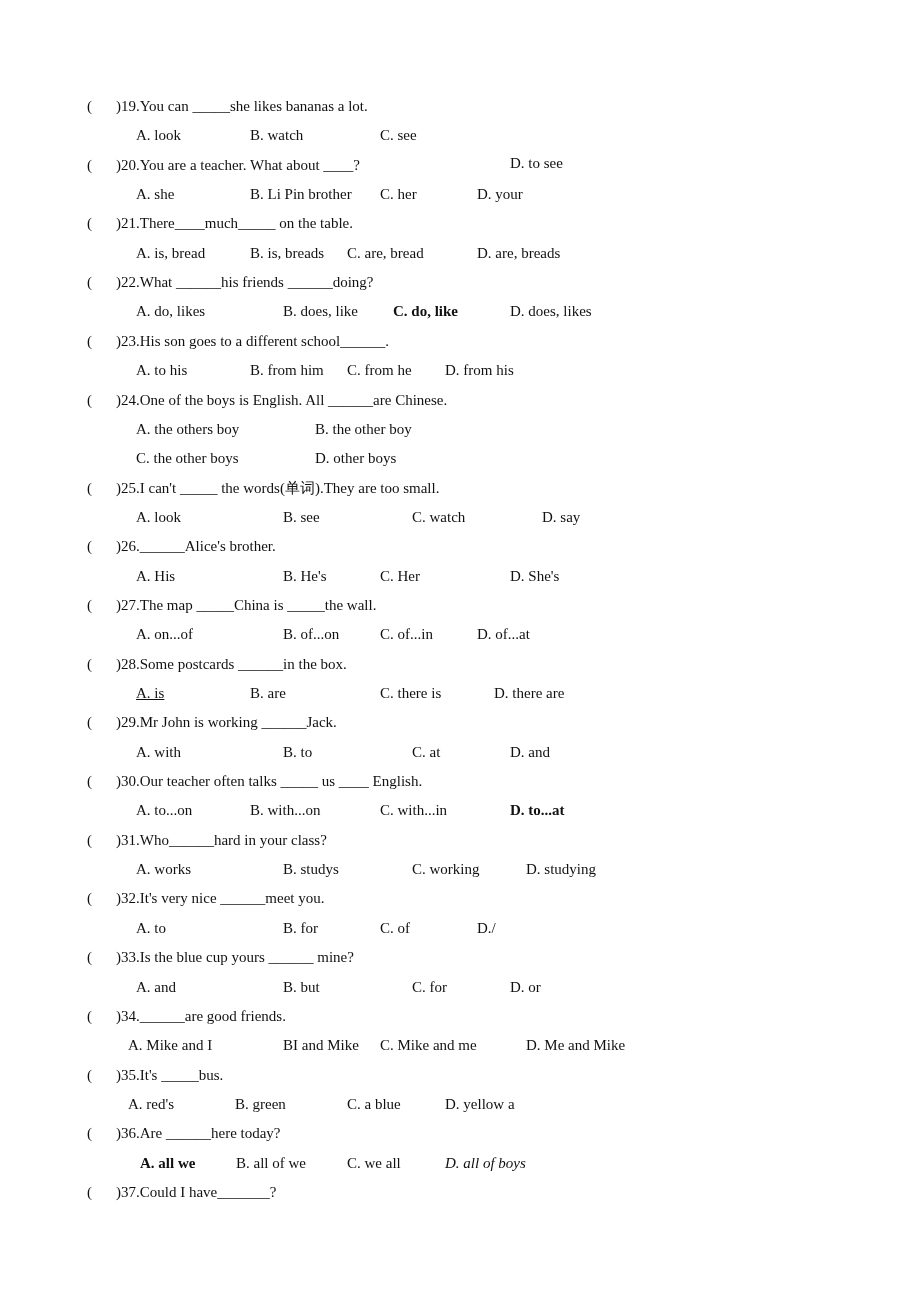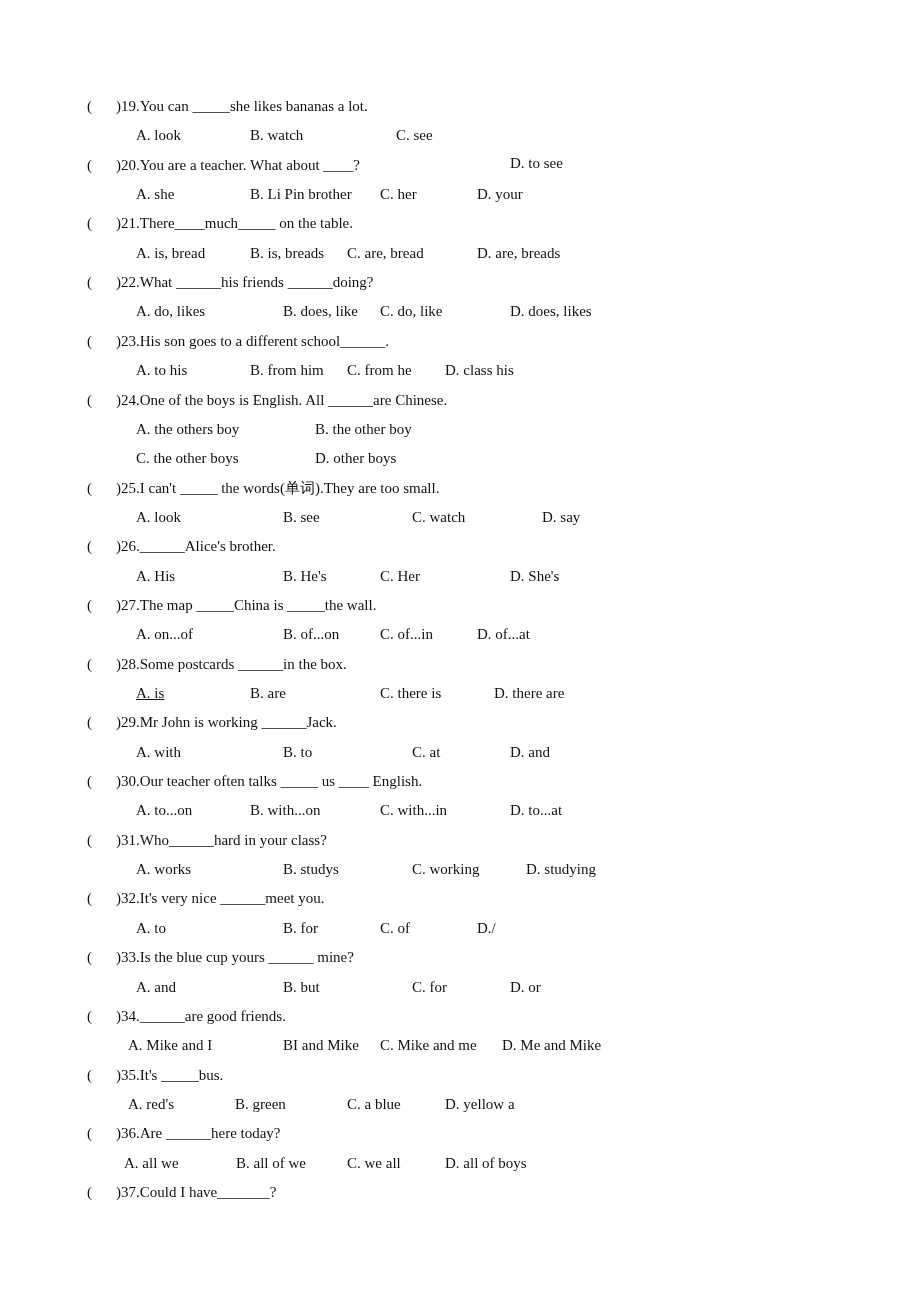--- a/index.html
+++ b/index.html
@@ -15,21 +15,21 @@
 <body>
 
 <div class="page" id="page">
     <div class="line" style="top: 96px;">
       <span class="paren">(</span>
       <span class="qtext">)19.You can _____she likes bananas a lot.</span>
     </div>
     <div class="line" style="top: 125px;">
       <span class="opt" style="left: 136px;">A. look</span>
       <span class="opt" style="left: 250px;">B. watch</span>
-      <span class="opt" style="left: 396px; text-align: right;">C. see</span>
+      <span class="opt" style="left: 380px; text-align: right;">C. see</span>
       <span class="opt" style="left: 510px; margin-top: 28px;">D. to see</span>
     </div>
     <div class="line" style="top: 155px;">
       <span class="paren">(</span>
       <span class="qtext">)20.You are a teacher. What about ____?</span>
     </div>
     <div class="line" style="top: 184px;">
       <span class="opt" style="left: 136px;">A. she</span>
       <span class="opt" style="left: 250px;">B. Li Pin brother</span>
       <span class="opt" style="left: 380px;">C. her</span>
@@ -45,32 +45,32 @@
       <span class="opt" style="left: 347px;">C. are, bread</span>
       <span class="opt" style="left: 477px;">D. are, breads</span>
     </div>
     <div class="line" style="top: 272px;">
       <span class="paren">(</span>
       <span class="qtext">)22.What ______his friends ______doing?</span>
     </div>
     <div class="line" style="top: 301px;">
       <span class="opt" style="left: 136px;">A. do, likes</span>
       <span class="opt" style="left: 283px;">B. does, like</span>
-      <span class="opt" style="left: 380px;">C. do, like</span>
+      <span class="opt" style="left: 393px; font-weight: bold;">C. do, like</span>
       <span class="opt" style="left: 510px;">D. does, likes</span>
     </div>
     <div class="line" style="top: 331px;">
       <span class="paren">(</span>
       <span class="qtext">)23.His son goes to a different school______.</span>
     </div>
     <div class="line" style="top: 360px;">
       <span class="opt" style="left: 136px; font-family: Liberation Serif, serif;">A. to his</span>
       <span class="opt" style="left: 250px;">B. from him</span>
       <span class="opt" style="left: 347px;">C. from he</span>
-      <span class="opt" style="left: 445px;">D. class his</span>
+      <span class="opt" style="left: 445px;">D. from his</span>
     </div>
     <div class="line" style="top: 390px;">
       <span class="paren">(</span>
       <span class="qtext">)24.One of the boys is English. All ______are Chinese.</span>
     </div>
     <div class="line" style="top: 419px;">
       <span class="opt" style="left: 136px;">A. the others boy</span>
       <span class="opt" style="left: 315px;">B. the other boy</span>
     </div>
     <div class="line" style="top: 448px;">
@@ -128,21 +128,21 @@
       <span class="opt" style="left: 510px;">D. and</span>
     </div>
     <div class="line" style="top: 771px;">
       <span class="paren">(</span>
       <span class="qtext">)30.Our teacher often talks _____ us ____ English.</span>
     </div>
     <div class="line" style="top: 800px;">
       <span class="opt" style="left: 136px;">A. to...on</span>
       <span class="opt" style="left: 250px;">B. with...on</span>
       <span class="opt" style="left: 380px;">C. with...in</span>
-      <span class="opt" style="left: 510px;">D. to...at</span>
+      <span class="opt" style="left: 510px; font-weight: bold;">D. to...at</span>
     </div>
     <div class="line" style="top: 830px;">
       <span class="paren">(</span>
       <span class="qtext">)31.Who______hard in your class?</span>
     </div>
     <div class="line" style="top: 859px;">
       <span class="opt" style="left: 136px;">A. works</span>
       <span class="opt" style="left: 283px;">B. studys</span>
       <span class="opt" style="left: 412px;">C. working</span>
       <span class="opt" style="left: 526px;">D. studying</span>
@@ -168,39 +168,39 @@
       <span class="opt" style="left: 510px;">D. or</span>
     </div>
     <div class="line" style="top: 1006px;">
       <span class="paren">(</span>
       <span class="qtext">)34.______are good friends.</span>
     </div>
     <div class="line" style="top: 1035px;">
       <span class="opt" style="left: 128px;">A. Mike and I</span>
       <span class="opt" style="left: 283px;">BI and Mike</span>
       <span class="opt" style="left: 380px;">C. Mike and me</span>
-      <span class="opt" style="left: 502px;">D. Me and Mike</span>
+      <span class="opt" style="left: 526px;">D. Me and Mike</span>
     </div>
     <div class="line" style="top: 1065px;">
       <span class="paren">(</span>
       <span class="qtext">)35.It's _____bus.</span>
     </div>
     <div class="line" style="top: 1094px;">
       <span class="opt" style="left: 128px;">A. red's</span>
       <span class="opt" style="left: 235px;">B. green</span>
       <span class="opt" style="left: 347px;">C. a blue</span>
       <span class="opt" style="left: 445px;">D. yellow a</span>
     </div>
     <div class="line" style="top: 1123px;">
       <span class="paren">(</span>
       <span class="qtext">)36.Are ______here today?</span>
     </div>
     <div class="line" style="top: 1153px;">
-      <span class="opt" style="left: 124px;">A. all we</span>
+      <span class="opt" style="left: 140px; font-weight: bold;">A. all we</span>
       <span class="opt" style="left: 236px;">B. all of we</span>
       <span class="opt" style="left: 347px;">C. we all</span>
-      <span class="opt" style="left: 445px;">D. all of boys</span>
+      <span class="opt" style="left: 445px; font-style: italic;">D. all of boys</span>
     </div>
     <div class="line" style="top: 1182px;">
       <span class="paren">(</span>
       <span class="qtext">)37.Could I have_______?</span>
     </div>
   </div>
 
 </body></html>

